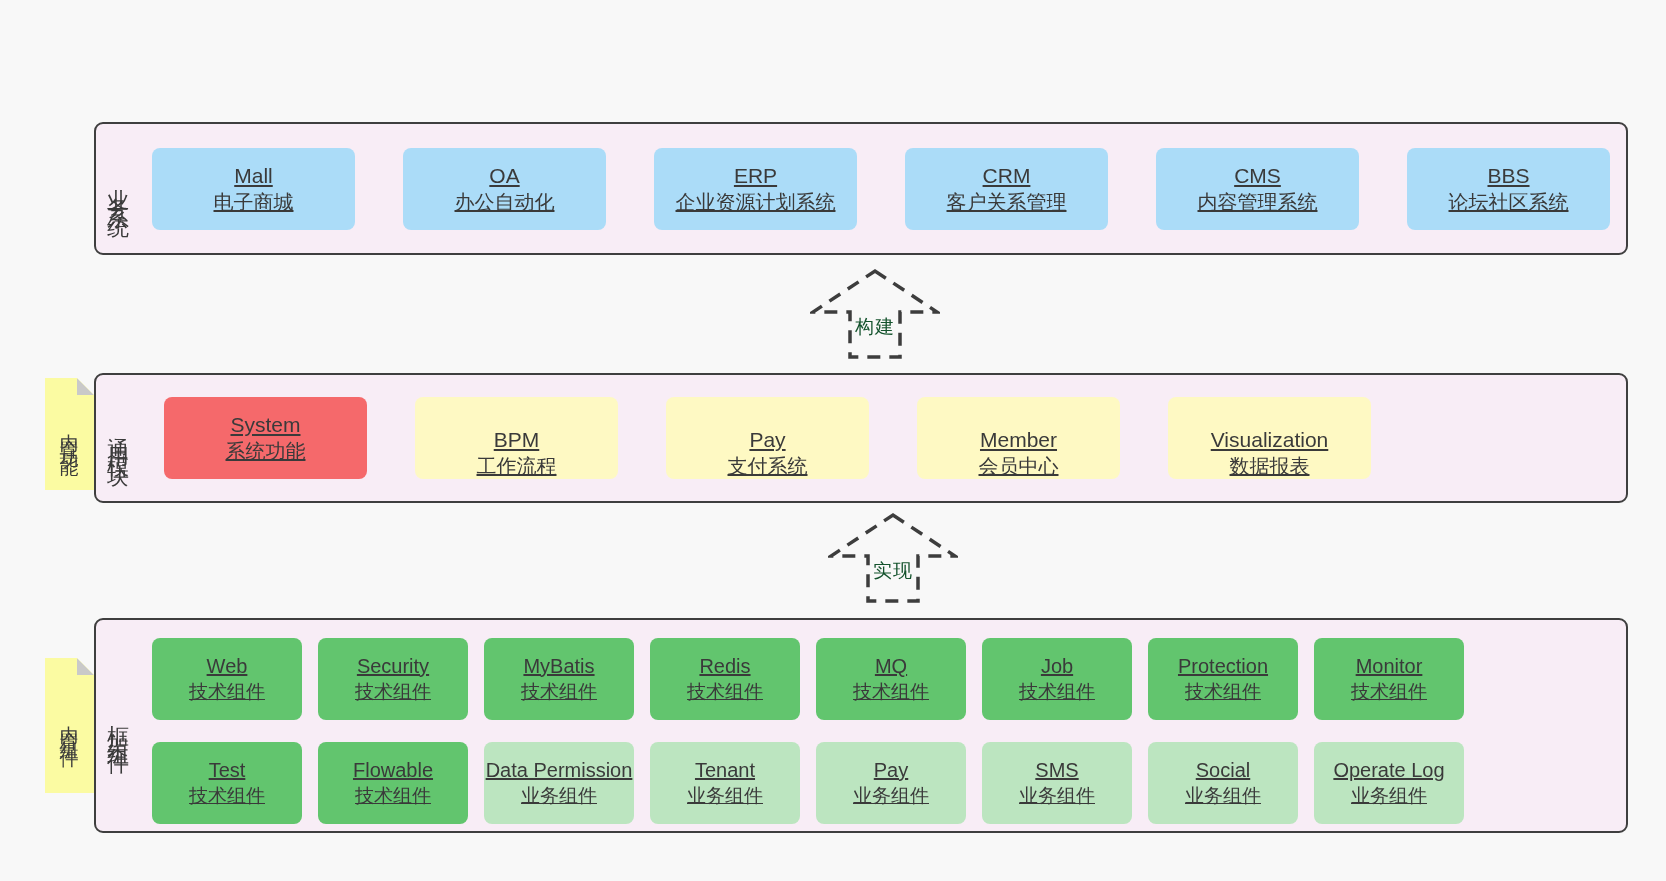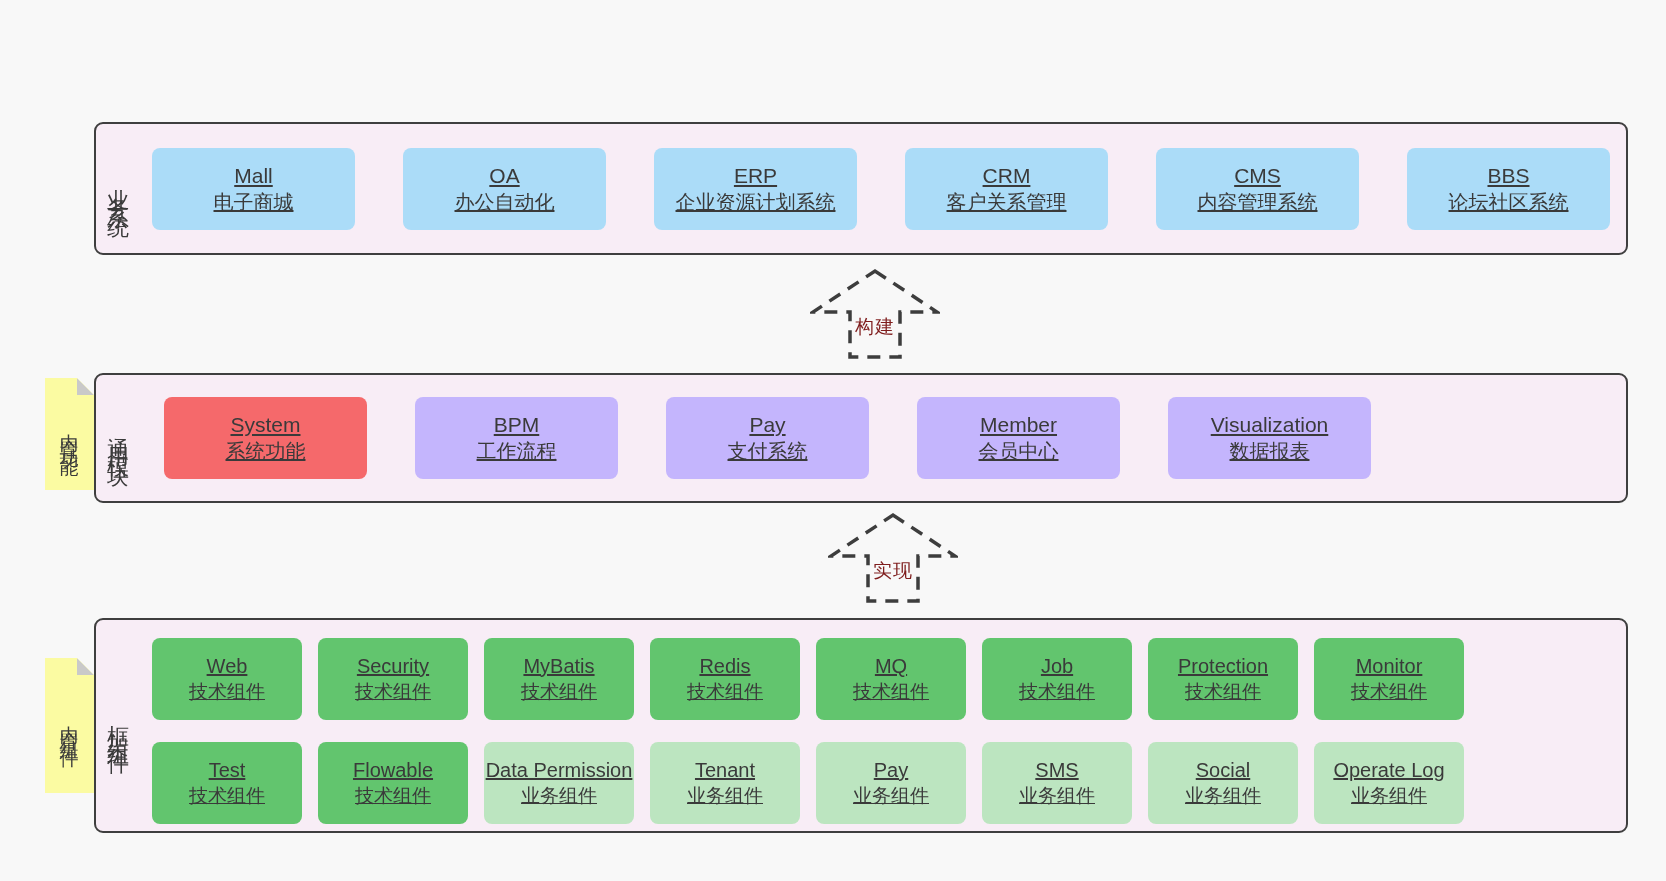--- a/index.html
+++ b/index.html
@@ -29,21 +29,21 @@
   }
   .box{
     width:203px;height:82px;border-radius:8px;
     display:flex;flex-direction:column;justify-content:center;align-items:center;
     text-align:center;flex:0 0 auto;text-decoration:underline;
   }
   .box-name{font-size:21px;line-height:26px;}
   .box-desc{font-size:20px;line-height:26px;}
   .blue{background:#abdcf8;}
   .red{background:#f5696b;margin-left:12px;}
-  .pink{background:#c4b5fd;}
+  .pink{background:#fef9c3;justify-content:flex-end;}
   .green{background:#62c56e;}
   .lgreen{background:#bce5c0;}
   .comp-rows{padding:18px 0 0 56px;display:flex;flex-direction:column;gap:22px;}
   .comp-row{display:flex;gap:16px;}
   .comp-row .box{width:150px;}
   .comp-row .box-name{font-size:20px;line-height:26px;}
   .comp-row .box-desc{font-size:19px;line-height:26px;}
   .note{
     position:absolute;width:49px;background:#fbfba2;
     display:flex;align-items:center;justify-content:center;
@@ -57,21 +57,21 @@
   }
   .fold{
     position:absolute;top:0;right:0;width:17px;height:17px;
     background:#c9c9c9;
     clip-path:polygon(0 0, 100% 100%, 0 100%);
   }
   .arrow{position:absolute;width:130px;height:92px;}
   .arrow svg{display:block;}
   .arrow-label{
     position:absolute;left:50%;top:46px;transform:translateX(-50%);
-    font-size:19px;letter-spacing:1px;color:#7f1d1d;background:#f8f8f8;
+    font-size:19px;letter-spacing:1px;color:#14532d;background:#f8f8f8;
     padding:0 2px;white-space:nowrap;
   }
   .arrow-build{left:810px;top:268px;}
   .arrow-impl{left:828px;top:512px;}
 </style>
 </head>
 <body>
 
 <div class="layer layer-business">
   <div class="vlabel">业务系统</div>

